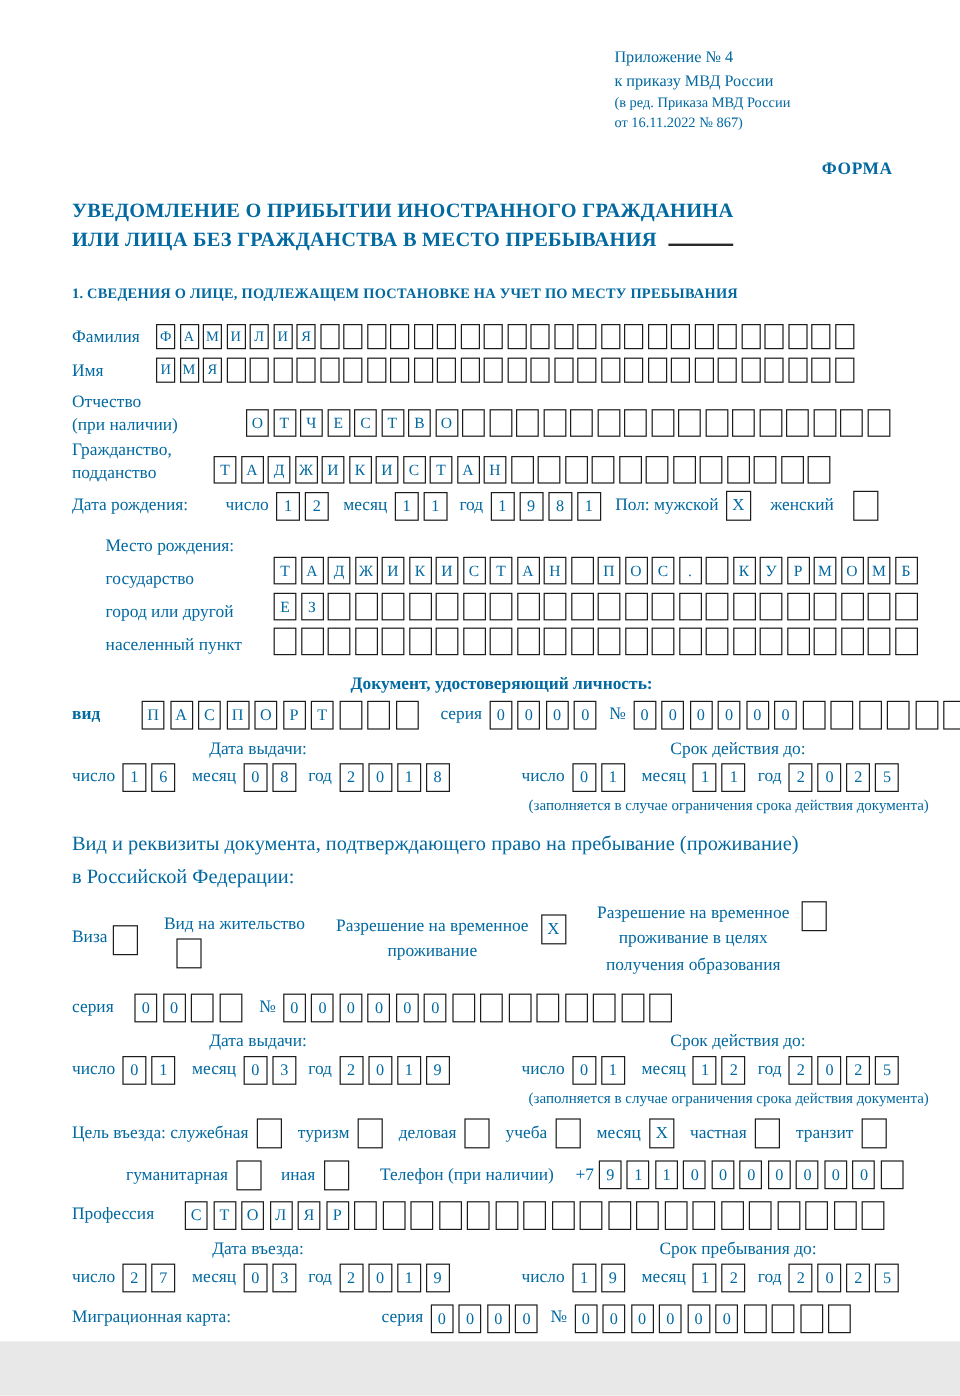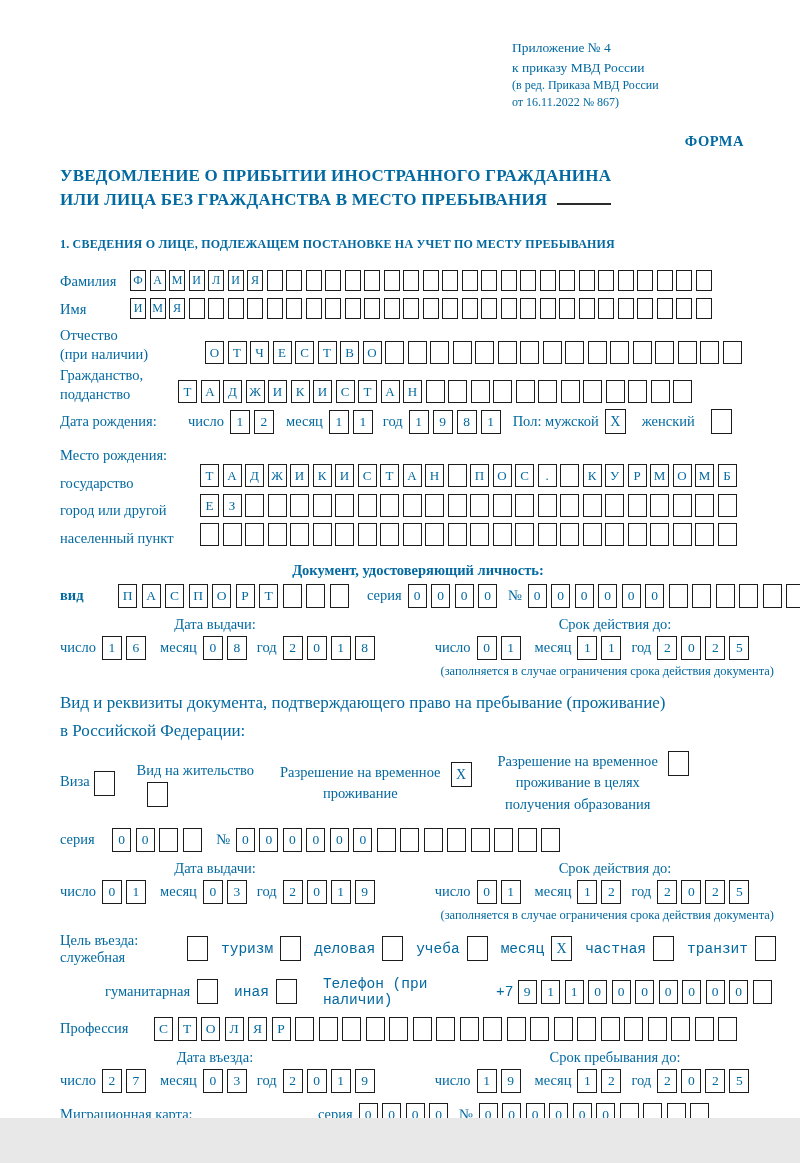--- a/index.html
+++ b/index.html
@@ -33,41 +33,41 @@
   .md .cell{width:17px;height:21px;line-height:21px;margin-right:3.5px;font-size:13px;}
   .lg .cell{width:17px;height:22px;line-height:22px;margin-right:4.5px;font-size:13.5px;}
   .dt .cell{width:18px;height:22px;line-height:22px;margin-right:4px;font-size:13.5px;}
   .cb .cell{width:19px;height:23px;line-height:23px;font-size:14px;margin-right:0;}
   .stack .cells{margin-bottom:6.5px;}
   
   .w-surname{width:70px;}
   .w-name{width:70px;}
   .w-patro{width:145px;}
   .w-citiz{width:118px;}
-  .w-birthpl{width:140px;}
+  .w-birthpl{width:140px;margin-left:28px;}
   .w-vid{width:52px;font-weight:bold;}
   .w-prof{width:88px;}
   .w-mig{width:190px;}
   .w-guard{width:117px;}
   
   .date-heads{display:flex;font-size:14.5px;margin-top:8px;}
   .dh1{width:310px;text-align:center;}
   .dh2{width:320px;text-align:center;margin-left:85px;}
   .grp2{margin-left:56px;}
   .note-right{text-align:right;font-size:12.5px;margin-top:4px;padding-right:2px;}
   .center-b{text-align:center;font-weight:bold;font-size:14.5px;margin-top:9px;}
   .res-lines{font-size:17px;line-height:1.65;margin-top:10px;}
   
   .permits{display:flex;align-items:center;margin-top:6px;font-size:14.5px;}
   .permits .opt{display:flex;align-items:flex-start;}
   .permits .txt{text-align:center;line-height:1.5;}
   .permits .cb{margin-left:10px;margin-top:0;}
   .purpose{display:flex;align-items:center;font-size:14.5px;margin-top:9px;}
   .purpose .cb{margin-left:7px;}
-  .purpose .p-lbl{margin-left:13px;font-family:Liberation Mono, monospace;}
+  .purpose .p-lbl{margin-left:13px;}
   .ml6{margin-left:6px;}.ml8{margin-left:8px;}.ml10{margin-left:10px;}
   .ml14{margin-left:14px;}.ml16{margin-left:16px;}
   .mt2{margin-top:2px;}
 </style>
 </head>
 <body>
 
 <div class="page">
 
   <div class="appendix">

